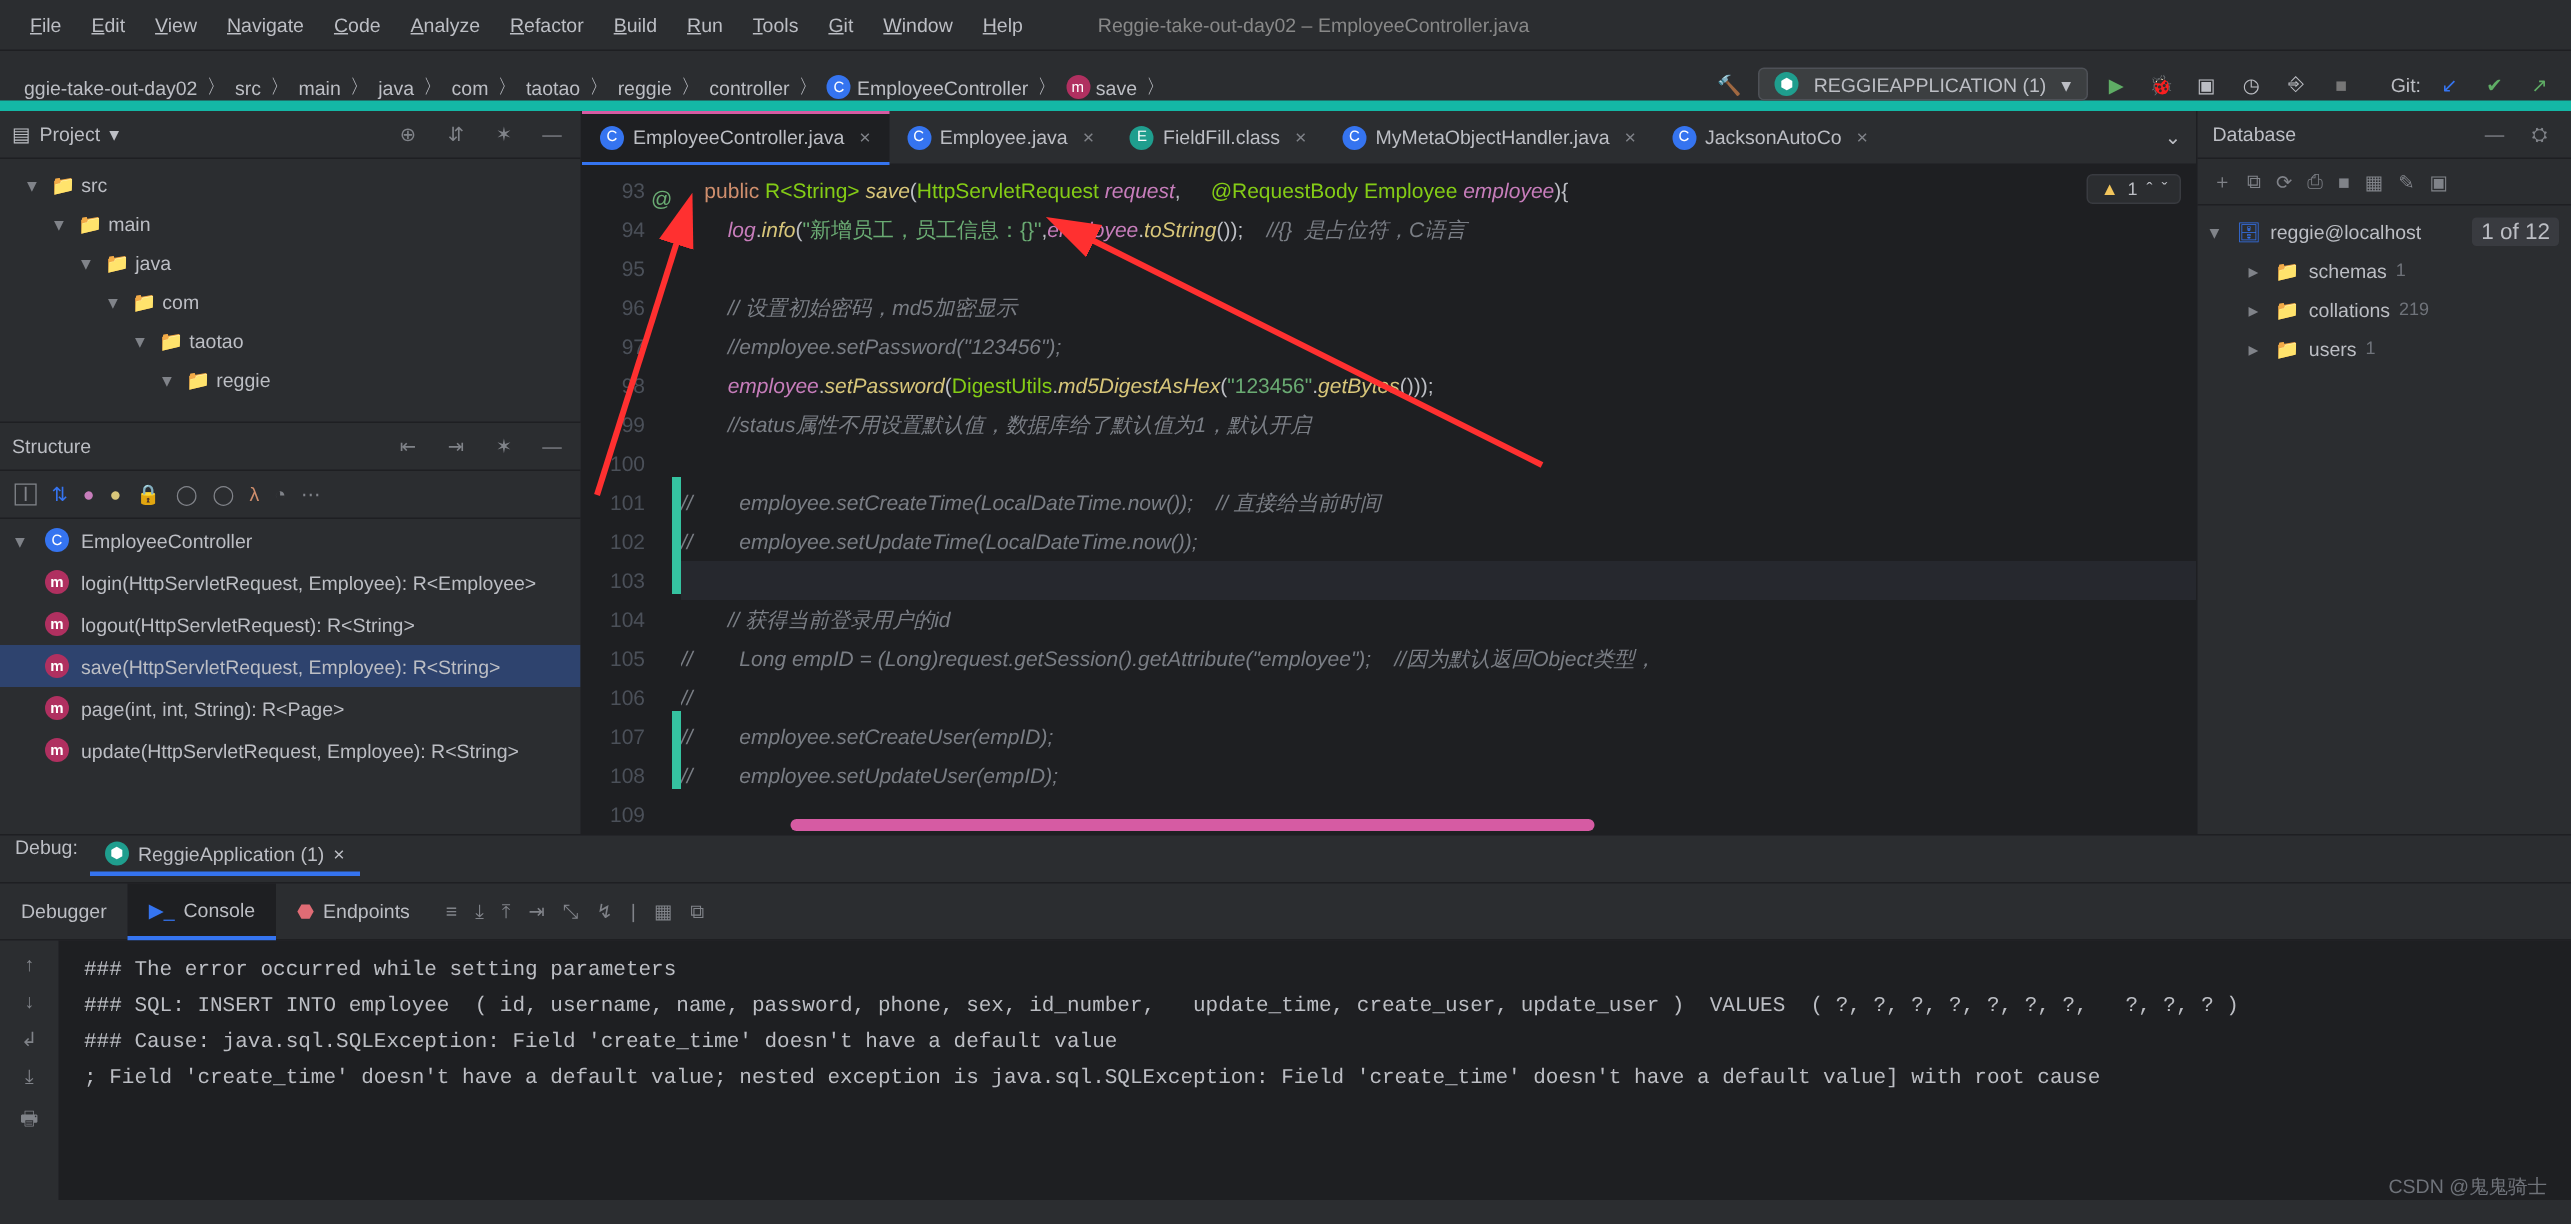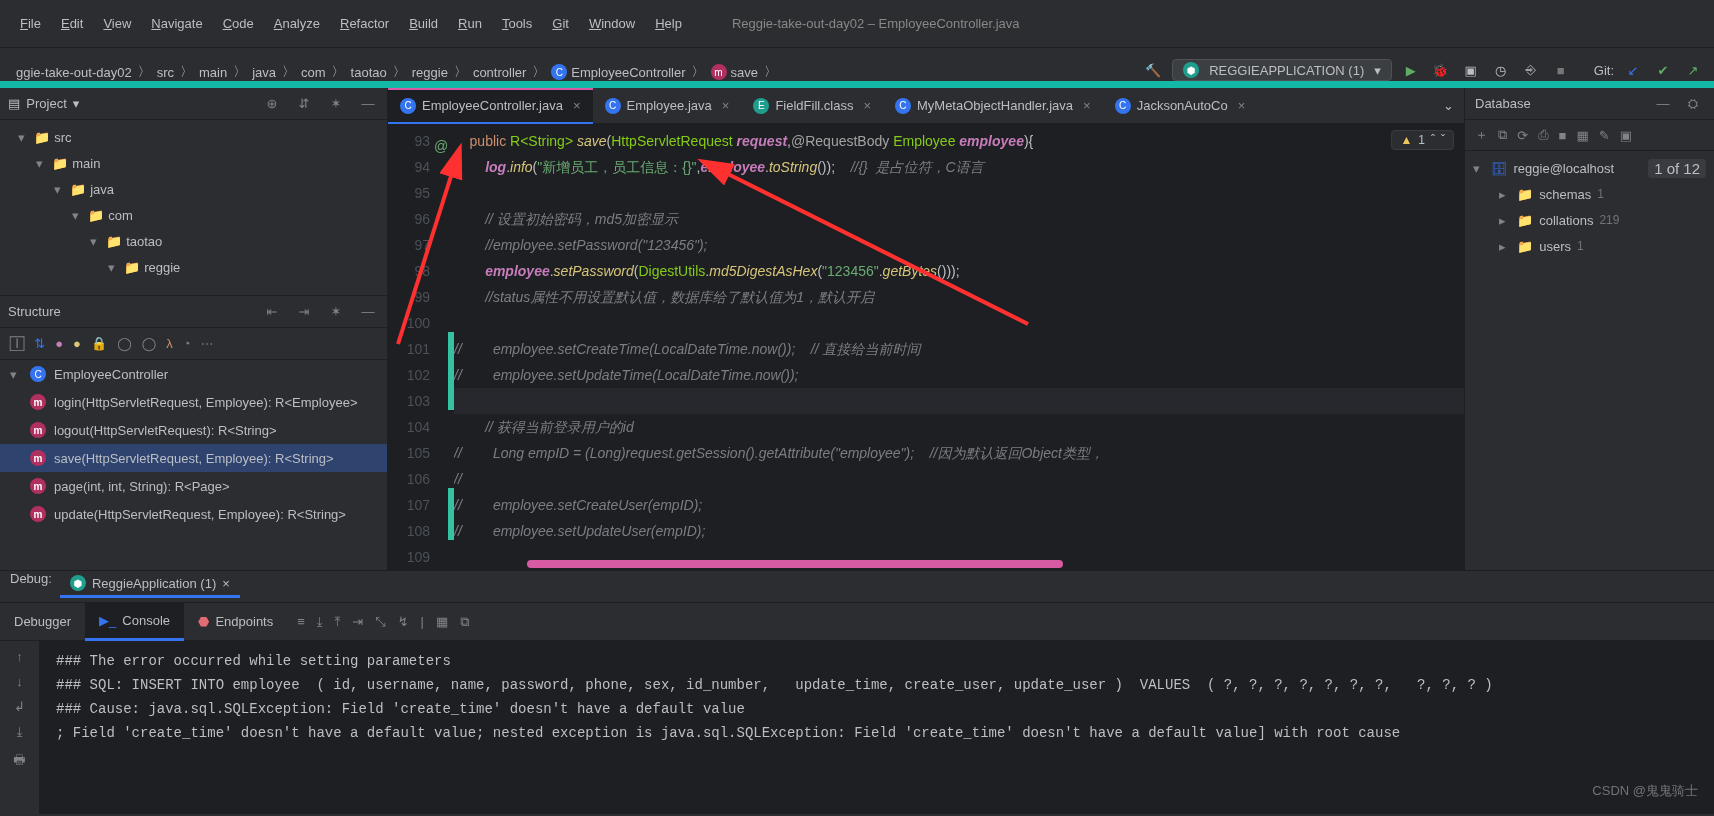--- a/index.html
+++ b/index.html
@@ -1,17 +1,17 @@
 <!DOCTYPE html>
 <html><head>
 <meta charset="utf-8">
 <style>
 * { margin: 0; padding: 0; box-sizing: border-box; font-family: "Segoe UI", Arial, sans-serif; }
 body { background: #2b2d30; color: #bcbec4; font-size: 13px; overflow: hidden; width: 1714px; height: 816px; position: relative; }
-.menubar { display: flex; align-items: center; height: 48px; padding: 0 10px; background: #2b2d30; border-bottom: 1px solid #1e1f22; }
+.menubar { display: flex; align-items: center; height: 34px; padding: 0 10px; background: #2b2d30; border-bottom: 1px solid #1e1f22; }
 .menubar .menu-item { padding: 4px 10px; cursor: pointer; color: #bcbec4; }
 .menubar .menu-item u { text-decoration: underline; }
 .menubar .title { margin-left: 40px; color: #888; }
 .crumbbar { display: flex; align-items: flex-end; height: 40px; padding: 0 10px; background: #2b2d30; border-bottom: 7px solid #14b8a6; }
 .crumb { display: flex; align-items: center; gap: 4px; padding: 0 6px; color: #bcbec4; }
 .run-area { margin-left: auto; display: flex; align-items: center; gap: 8px; }
 .run-cfg { display: flex; align-items: center; background: #3c3f41; border: 1px solid #4e5157; border-radius: 4px; padding: 2px 10px; gap: 10px; }
 .icon-btn { width: 22px; height: 22px; display: flex; align-items: center; justify-content: center; cursor: pointer; }
 .green { color: #5fad65; }
 .main { display: flex; height: 482px; }
@@ -45,23 +45,23 @@
 .gutter .ln { height: 26px; line-height: 26px; padding-right: 18px; position: relative; }
 .gutter .mark { position: absolute; right: 2px; top: 5px; width: 12px; height: 12px; }
 .change-bar { width: 6px; }
 .change-bar .cm { height: 26px; }
 .change-bar .cm.on { background: #35c2a0; }
 .code { flex: 1; padding-top: 4px; white-space: pre; overflow: hidden; }
 .code .line { height: 26px; line-height: 26px; }
 .code .line.cur { background: #26282e; }
 .kw { color: #cf8e6d; }
 .str { color: #6aab73; }
-.ann { color: #a3a3a3; }
+.ann { color: #84cc16; margin-left: 20px; }
 .fn { color: #d8c67a; font-style: italic; }
-.id { color: #c77dbb; font-style: italic; font-weight: bold; }
+.id { color: #c77dbb; font-style: italic; }
 .cm-txt { color: #7a7e85; font-style: italic; }
 .ty { color: #84cc16; }
 .warn-badge { position: absolute; right: 10px; top: 6px; display: flex; align-items: center; gap: 6px; background: #2b2d30; border: 1px solid #393b40; border-radius: 4px; padding: 2px 8px; font-size: 12px; }
 .warn-badge .tri { color: #f2c55c; }
 .right-col { width: 250px; border-left: 1px solid #1e1f22; display: flex; flex-direction: column; }
 .db-header { display: flex; align-items: center; height: 32px; padding: 0 10px; border-bottom: 1px solid #1e1f22; justify-content: space-between; }
 .db-tools { display: flex; align-items: center; gap: 10px; padding: 6px 10px; color: #808389; border-bottom: 1px solid #1e1f22; flex-wrap: wrap; }
 .db-tree { padding: 4px 0; }
 .db-row { display: flex; align-items: center; height: 26px; gap: 6px; }
 .count-pill { color: #6f737a; font-size: 12px; }

